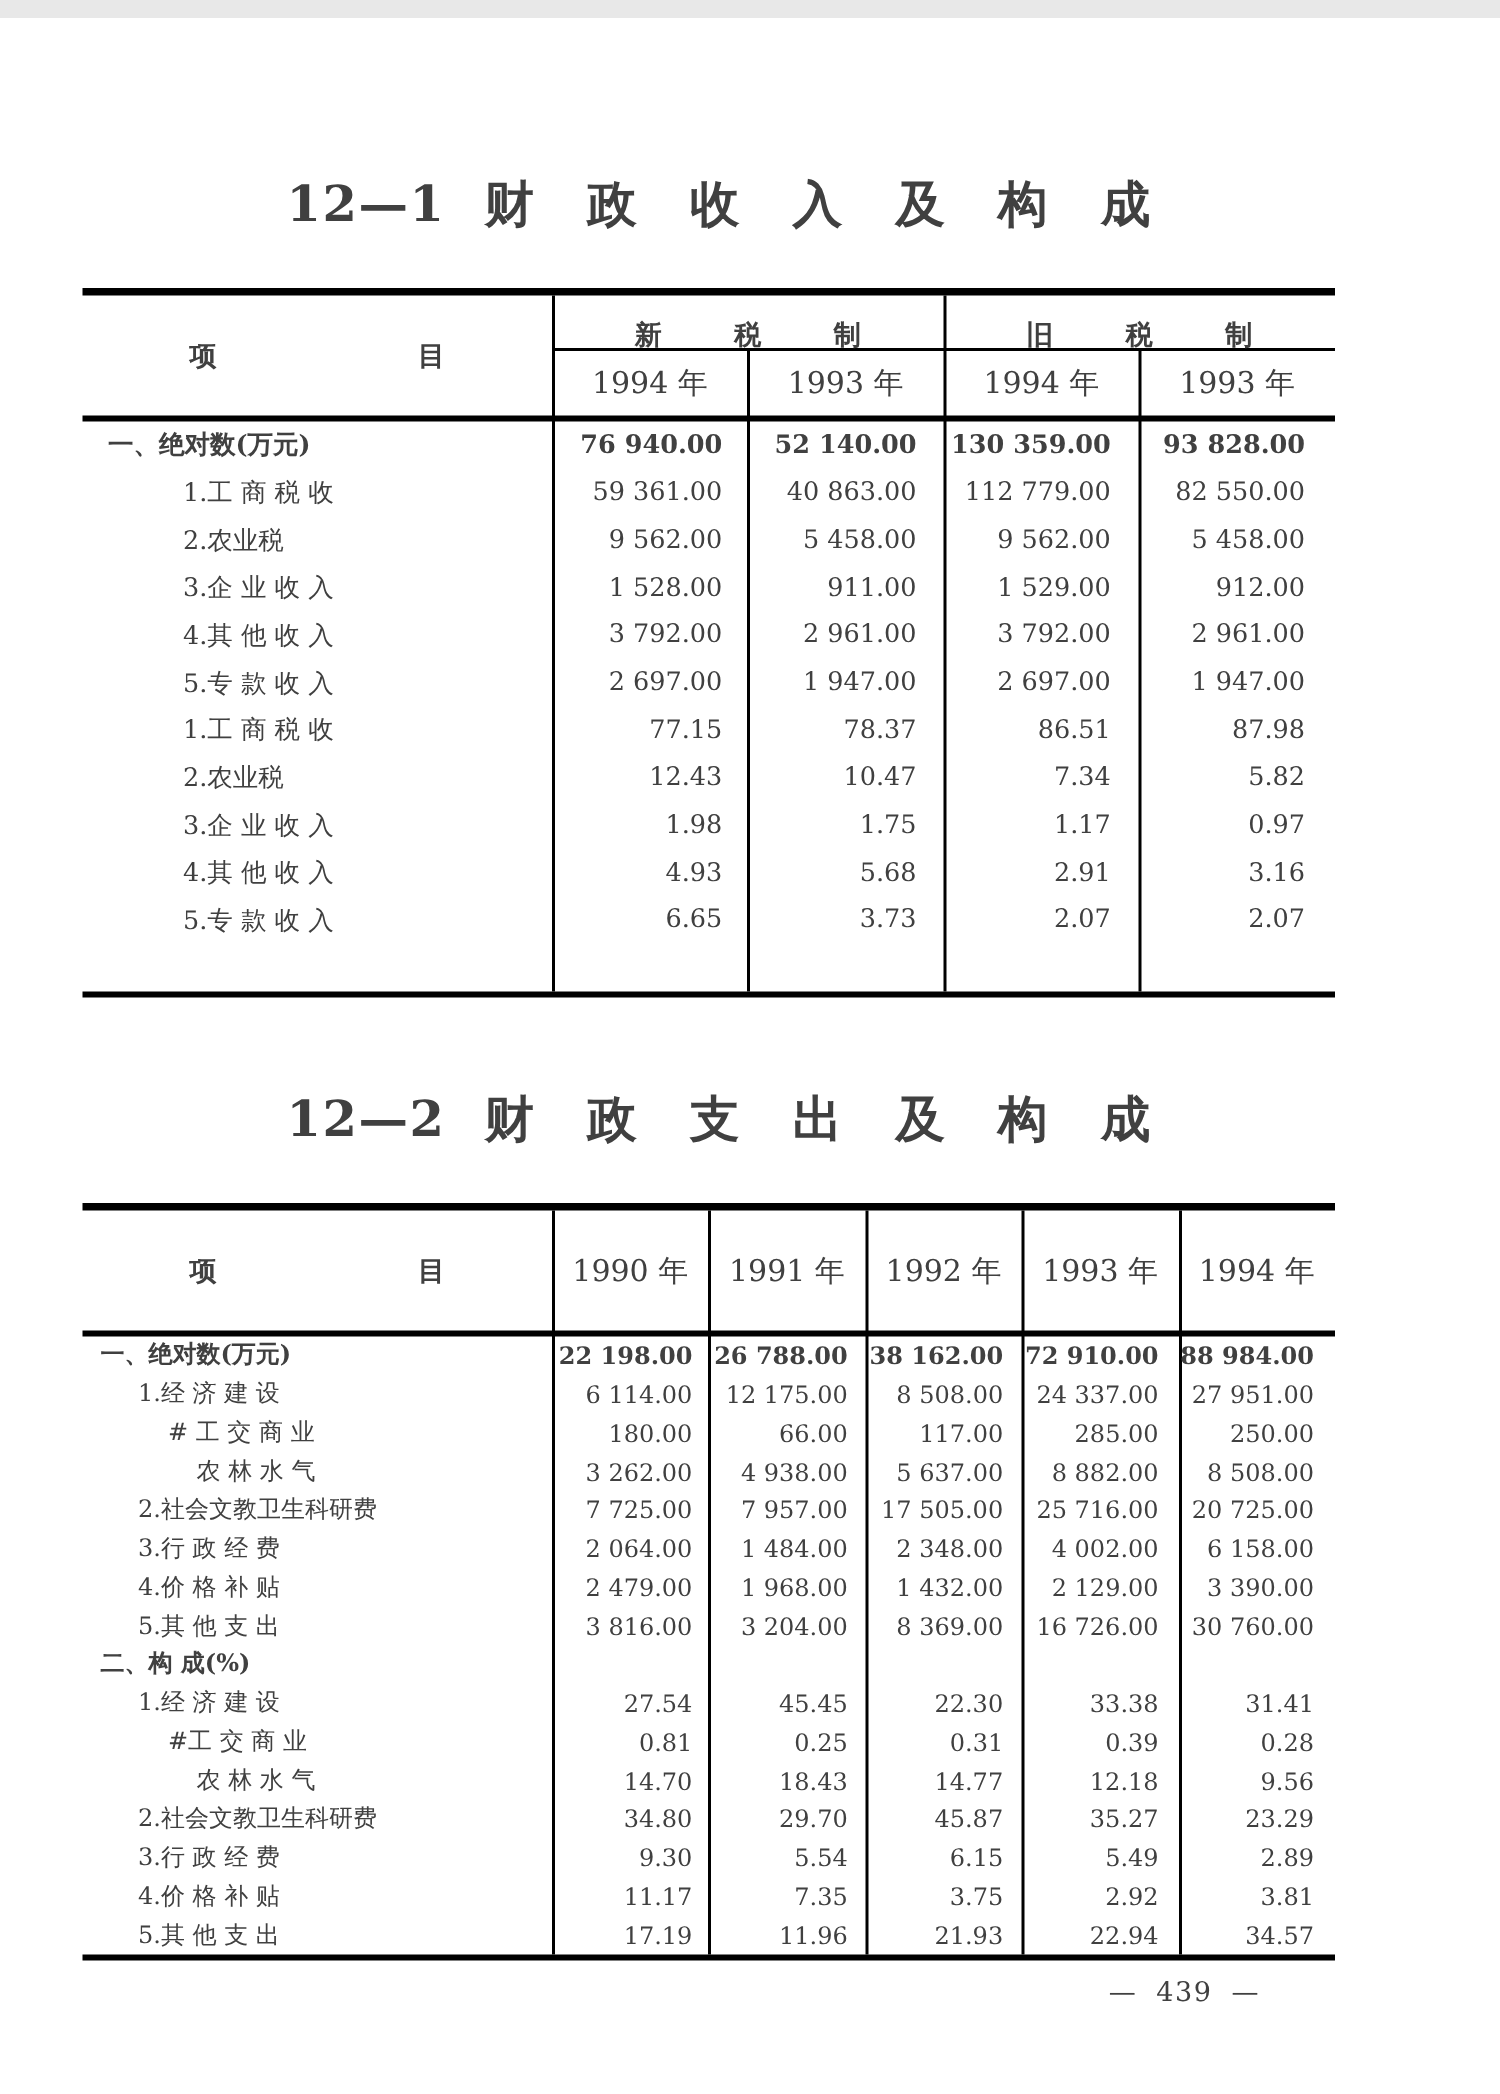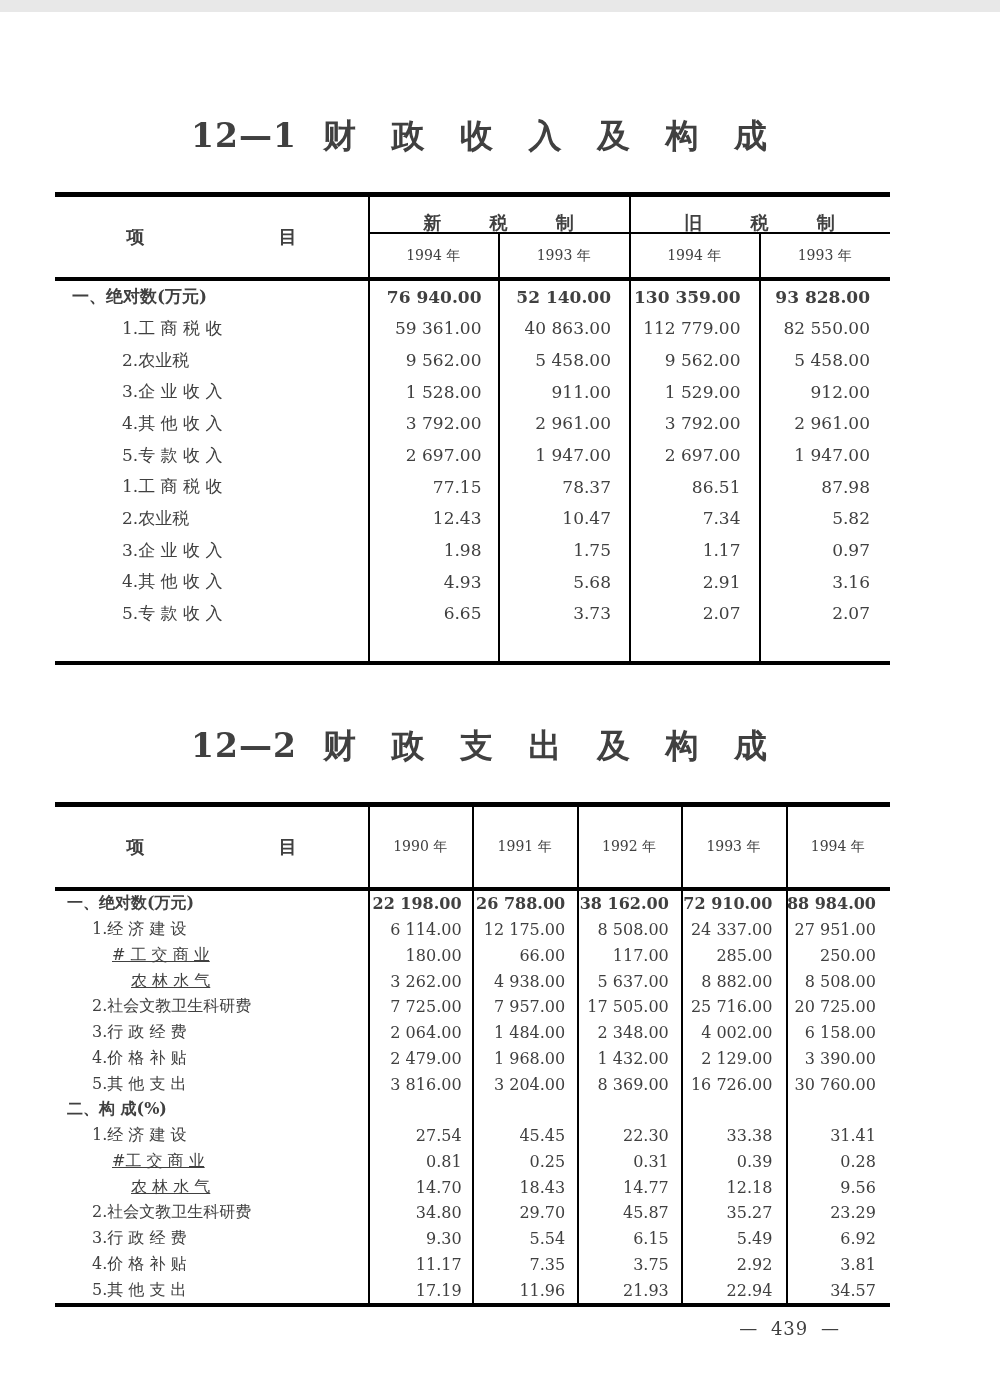--- a/index.html
+++ b/index.html
@@ -34,21 +34,21 @@
   .thin{height:2px;}
 
   .item-head{
     position:absolute;left:0;width:313px;
     display:flex;align-items:center;justify-content:center;
     font-size:18px;font-weight:bold;
     word-spacing:128px;
   }
   .year-cell,.group-cell{
     display:flex;align-items:center;justify-content:center;
-    font-size:14px;
+    font-size:20px;
   }
   .group-cell{font-weight:bold;word-spacing:42px;font-size:18px;}
 
   .tbody{position:absolute;left:4px;right:0;}
   .trow{display:flex;align-items:center;}
   .trow.bold{font-weight:bold;}
   .tlabel{width:313px;box-sizing:border-box;white-space:nowrap;font-weight:inherit;}
   .tval{flex:1;text-align:right;box-sizing:border-box;white-space:nowrap;}
 
   
@@ -57,22 +57,22 @@
   #table1 .tval{padding-right:20px;}
   #table1 .ind0{padding-left:13px;}
   #table1 .ind1{padding-left:63px;}
 
   
   #table2{top:790px;height:505px;}
   #table2 .trow{height:25.75px;font-size:16px;}
   #table2 .tval{padding-right:14px;}
   #table2 .ind0{padding-left:8px;}
   #table2 .ind1{padding-left:33px;}
-  #table2 .ind2{padding-left:53px;text-decoration:underline;}
-  #table2 .ind3{padding-left:72px;text-decoration:underline;}
+  #table2 .ind2{padding-left:53px;}
+  #table2 .ind3{padding-left:72px;}
 
   
   .page-number{
     position:absolute;top:1306px;right:160px;
     font-size:18px;letter-spacing:1px;word-spacing:6px;
   }
 </style>
 </head>
 <body>
 
@@ -316,21 +316,21 @@
           <div class="tval">45.87</div>
           <div class="tval">35.27</div>
           <div class="tval">23.29</div>
         </div>
         <div class="trow">
           <div class="tlabel ind1">3.行 政 经 费</div>
           <div class="tval">9.30</div>
           <div class="tval">5.54</div>
           <div class="tval">6.15</div>
           <div class="tval">5.49</div>
-          <div class="tval">6.92</div>
+          <div class="tval">2.89</div>
         </div>
         <div class="trow">
           <div class="tlabel ind1">4.价 格 补 贴</div>
           <div class="tval">11.17</div>
           <div class="tval">7.35</div>
           <div class="tval">3.75</div>
           <div class="tval">2.92</div>
           <div class="tval">3.81</div>
         </div>
         <div class="trow">

